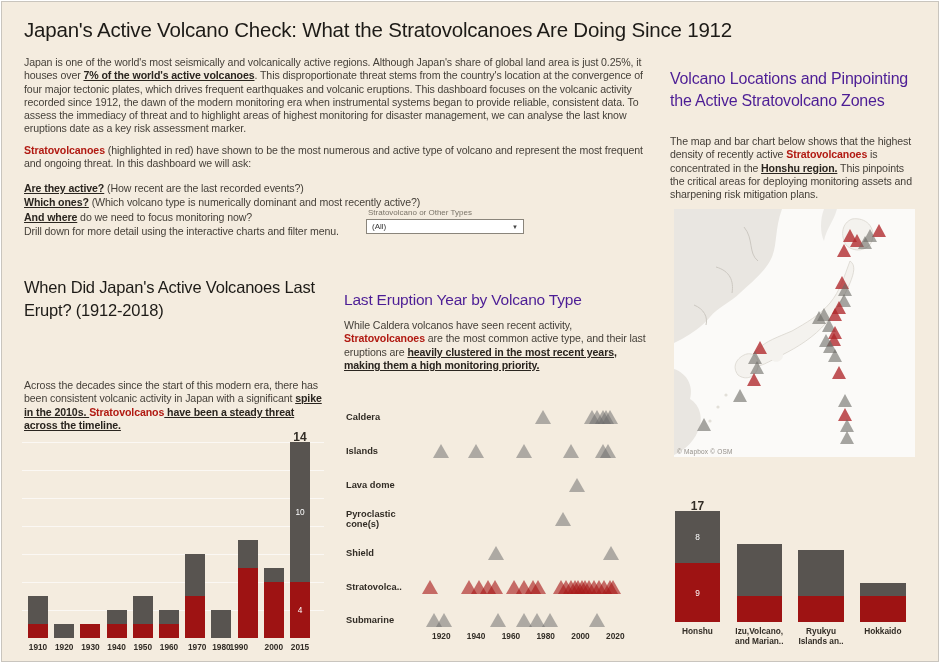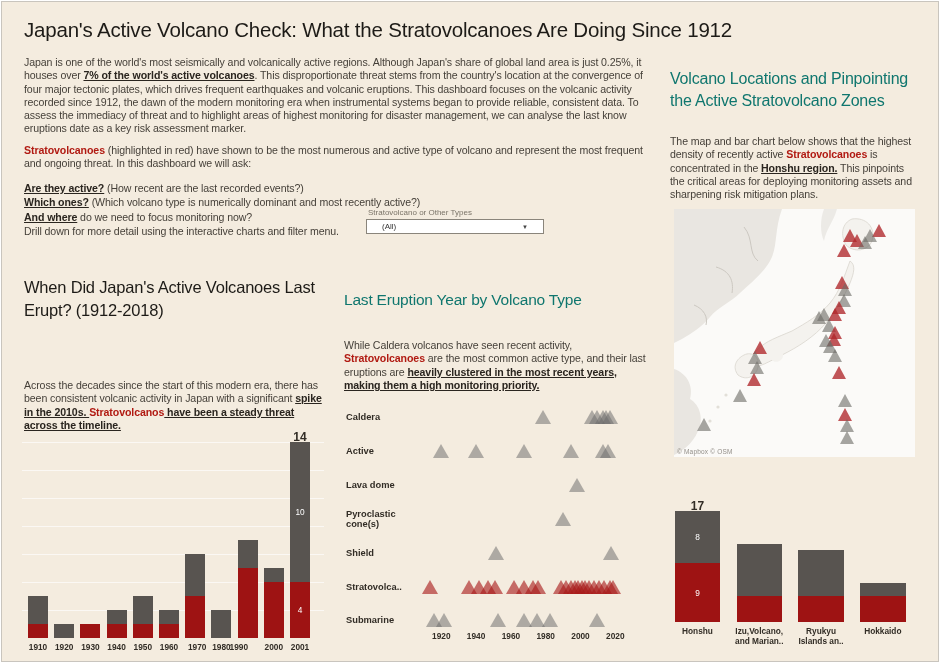--- a/index.html
+++ b/index.html
@@ -2,29 +2,29 @@
 <html><head>
 <meta charset="utf-8">
 <style>
   html,body{margin:0;padding:0;}
   body{width:940px;height:663px;position:relative;background:#fff;overflow:hidden;
        font-family:"Liberation Sans",sans-serif;}
   .frame{position:absolute;inset:1px;border:1px solid #c9c5be;background:#f4ecdf;}
   .abs{position:absolute;}
   .title{font-size:20.5px;color:#1d1b17;letter-spacing:-0.2px;}
   .h2{font-size:16.5px;line-height:23px;color:#1d1b17;letter-spacing:-0.2px;}
-  .h3{font-size:15.5px;line-height:21px;color:#0f766e;letter-spacing:-0.2px;}
+  .h3{font-size:15.5px;line-height:21px;color:#4c1d95;letter-spacing:-0.2px;}
   .body-txt{font-size:10.6px;line-height:13.3px;color:#443f38;letter-spacing:-0.1px;}
   .seg-p{font-weight:400;}
   .seg-b{font-weight:700;color:#2a251f;text-decoration:underline;}
   .seg-rb{font-weight:700;color:#b11a12;}
   .qline{margin:0 0 1px 0;}
   .filter-label{font-size:8px;color:#7b7468;}
   .filter-box{background:#fff;border:1px solid #8a857b;height:13px;display:flex;
-              align-items:center;justify-content:space-between;padding:0 15px;
+              align-items:center;justify-content:space-between;padding:0 5px;
               font-size:8px;color:#333;cursor:pointer;}
   .filter-caret{font-size:6px;color:#444;}
   .chart{position:absolute;}
   .gridline{position:absolute;height:1px;background:rgba(255,255,255,0.65);}
   .barseg{position:absolute;}
   .bar-cat{position:absolute;font-size:8.3px;font-weight:700;color:#322d26;
            text-align:center;line-height:9.5px;white-space:pre-line;}
   .bar-ann-above{position:absolute;font-size:12px;font-weight:700;color:#322d26;text-align:center;}
   .bar-ann-in{position:absolute;font-size:8.3px;color:#fff;text-align:center;}
   .tri{position:absolute;width:0;height:0;border-style:solid;border-top:none;
@@ -58,21 +58,21 @@
   <div class="abs filter-label" style="left:366px;top:206px;">Stratovolcano or Other Types</div>
   <div class="abs filter-box" style="left:364px;top:217px;width:146px;">
     <span>(All)</span>
     <span class="filter-caret">▼</span>
   </div>
 
   <div class="abs h2" style="left:22px;top:274px;width:314px;">When Did Japan's Active Volcanoes Last Erupt? (1912-2018)</div>
   <div class="abs body-txt" style="left:22px;top:329px;width:302px;margin-top:48px;"><span class="seg-p">Across the decades since the start of this modern era, there has been consistent volcanic activity in Japan with a significant </span><span class="seg-b">spike in the 2010s. </span><span class="seg-rb">Stratovolcanos</span><span class="seg-b"> have been a steady threat across the timeline.</span></div>
 
   <div class="abs h3" style="left:342px;top:287px;width:306px;">Last Eruption Year by Volcano Type</div>
-  <div class="abs body-txt" style="left:342px;top:317px;width:304px;margin-top:20px;"><span class="seg-p">While Caldera volcanos have seen recent activity, </span><span class="seg-rb">Stratovolcanoes</span><span class="seg-p"> are the most common active type, and their last eruptions are </span><span class="seg-b">heavily clustered in the most recent years, making them a high monitoring priority.</span></div>
+  <div class="abs body-txt" style="left:342px;top:317px;width:304px;"><span class="seg-p">While Caldera volcanos have seen recent activity, </span><span class="seg-rb">Stratovolcanoes</span><span class="seg-p"> are the most common active type, and their last eruptions are </span><span class="seg-b">heavily clustered in the most recent years, making them a high monitoring priority.</span></div>
 
   <div class="abs h3" style="left:668px;top:66px;width:254px;line-height:22px;font-size:16px;">Volcano Locations and Pinpointing the Active Stratovolcano Zones</div>
   <div class="abs body-txt" style="left:668px;top:133px;width:250px;"><span class="seg-p">The map and bar chart below shows that the highest density of recently active </span><span class="seg-rb">Stratovolcanoes</span><span class="seg-p"> is concentrated in the </span><span class="seg-b">Honshu region.</span><span class="seg-p">  This pinpoints the critical areas for deploying monitoring assets and sharpening risk mitigation plans.</span></div>
 
   <div class="chart" style="left:20px;top:423px;width:302px;height:238px;">
       <div class="gridline" style="left: 0px; width: 302px; top: 185px;"></div>
       <div class="gridline" style="left: 0px; width: 302px; top: 157px;"></div>
       <div class="gridline" style="left: 0px; width: 302px; top: 129px;"></div>
       <div class="gridline" style="left: 0px; width: 302px; top: 101px;"></div>
       <div class="gridline" style="left: 0px; width: 302px; top: 73px;"></div>
@@ -100,35 +100,35 @@
       <div class="barseg" style="left: 189.4px; top: 185px; width: 20px; height: 28px; background: rgb(88, 84, 80);"></div>
       <div class="bar-cat" style="left: 181.4px; top: 218px; width: 36px;">1980</div>
       <div class="barseg" style="left: 215.6px; top: 143px; width: 20px; height: 70px; background: rgb(158, 19, 19);"></div>
       <div class="barseg" style="left: 215.6px; top: 115px; width: 20px; height: 28px; background: rgb(88, 84, 80);"></div>
       <div class="bar-cat" style="left: 207.6px; top: 218px; width: 16px; text-align: right;">1990</div>
       <div class="barseg" style="left: 241.8px; top: 157px; width: 20px; height: 56px; background: rgb(158, 19, 19);"></div>
       <div class="barseg" style="left: 241.8px; top: 143px; width: 20px; height: 14px; background: rgb(88, 84, 80);"></div>
       <div class="bar-cat" style="left: 233.8px; top: 218px; width: 36px;">2000</div>
       <div class="barseg" style="left: 268px; top: 157px; width: 20px; height: 56px; background: rgb(158, 19, 19);"></div>
       <div class="barseg" style="left: 268px; top: 17px; width: 20px; height: 140px; background: rgb(88, 84, 80);"></div>
-      <div class="bar-cat" style="left: 260px; top: 218px; width: 36px;">2001</div>
+      <div class="bar-cat" style="left: 260px; top: 218px; width: 36px;">2015</div>
       <div class="bar-ann-above" style="left: 268px; top: 5px; width: 20px;">14</div>
       <div class="bar-ann-in" style="left: 268px; top: 82px; width: 20px;">10</div>
       <div class="bar-ann-in" style="left: 268px; top: 180px; width: 20px;">4</div>
     </div>
 
   <div class="chart" style="left:340px;top:396px;width:308px;height:264px;">
       <div class="row-label" style="left: 4px; top: 7px; width: 62px; height: 24px;">Caldera</div>
       <div class="tri" style="left: 193.46px; top: 12px; border-left-width: 8.5px; border-right-width: 8.5px; border-bottom: 14px solid rgb(107, 107, 107); opacity: 0.52; border-right-style: solid; border-left-style: solid;"></div>
       <div class="tri" style="left: 242.18px; top: 12px; border-left-width: 8.5px; border-right-width: 8.5px; border-bottom: 14px solid rgb(107, 107, 107); opacity: 0.52; border-right-style: solid; border-left-style: solid;"></div>
       <div class="tri" style="left: 247.4px; top: 12px; border-left-width: 8.5px; border-right-width: 8.5px; border-bottom: 14px solid rgb(107, 107, 107); opacity: 0.52; border-right-style: solid; border-left-style: solid;"></div>
       <div class="tri" style="left: 252.62px; top: 12px; border-left-width: 8.5px; border-right-width: 8.5px; border-bottom: 14px solid rgb(107, 107, 107); opacity: 0.52; border-right-style: solid; border-left-style: solid;"></div>
       <div class="tri" style="left: 256.1px; top: 12px; border-left-width: 8.5px; border-right-width: 8.5px; border-bottom: 14px solid rgb(107, 107, 107); opacity: 0.52; border-right-style: solid; border-left-style: solid;"></div>
       <div class="tri" style="left: 259.58px; top: 12px; border-left-width: 8.5px; border-right-width: 8.5px; border-bottom: 14px solid rgb(107, 107, 107); opacity: 0.52; border-right-style: solid; border-left-style: solid;"></div>
-      <div class="row-label" style="left: 4px; top: 41px; width: 62px; height: 24px;">Active</div>
+      <div class="row-label" style="left: 4px; top: 41px; width: 62px; height: 24px;">Islands</div>
       <div class="tri" style="left: 90.8px; top: 46px; border-left-width: 8.5px; border-right-width: 8.5px; border-bottom: 14px solid rgb(107, 107, 107); opacity: 0.52; border-right-style: solid; border-left-style: solid;"></div>
       <div class="tri" style="left: 125.6px; top: 46px; border-left-width: 8.5px; border-right-width: 8.5px; border-bottom: 14px solid rgb(107, 107, 107); opacity: 0.52; border-right-style: solid; border-left-style: solid;"></div>
       <div class="tri" style="left: 174.32px; top: 46px; border-left-width: 8.5px; border-right-width: 8.5px; border-bottom: 14px solid rgb(107, 107, 107); opacity: 0.52; border-right-style: solid; border-left-style: solid;"></div>
       <div class="tri" style="left: 221.3px; top: 46px; border-left-width: 8.5px; border-right-width: 8.5px; border-bottom: 14px solid rgb(107, 107, 107); opacity: 0.52; border-right-style: solid; border-left-style: solid;"></div>
       <div class="tri" style="left: 252.62px; top: 46px; border-left-width: 8.5px; border-right-width: 8.5px; border-bottom: 14px solid rgb(107, 107, 107); opacity: 0.52; border-right-style: solid; border-left-style: solid;"></div>
       <div class="tri" style="left: 257.84px; top: 46px; border-left-width: 8.5px; border-right-width: 8.5px; border-bottom: 14px solid rgb(107, 107, 107); opacity: 0.52; border-right-style: solid; border-left-style: solid;"></div>
       <div class="row-label" style="left: 4px; top: 75px; width: 62px; height: 24px;">Lava dome</div>
       <div class="tri" style="left: 226.52px; top: 80px; border-left-width: 8.5px; border-right-width: 8.5px; border-bottom: 14px solid rgb(107, 107, 107); opacity: 0.52; border-right-style: solid; border-left-style: solid;"></div>
       <div class="row-label" style="left: 4px; top: 109px; width: 62px; height: 24px;">Pyroclastic cone(s)</div>
       <div class="tri" style="left: 212.6px; top: 114px; border-left-width: 8.5px; border-right-width: 8.5px; border-bottom: 14px solid rgb(107, 107, 107); opacity: 0.52; border-right-style: solid; border-left-style: solid;"></div>

